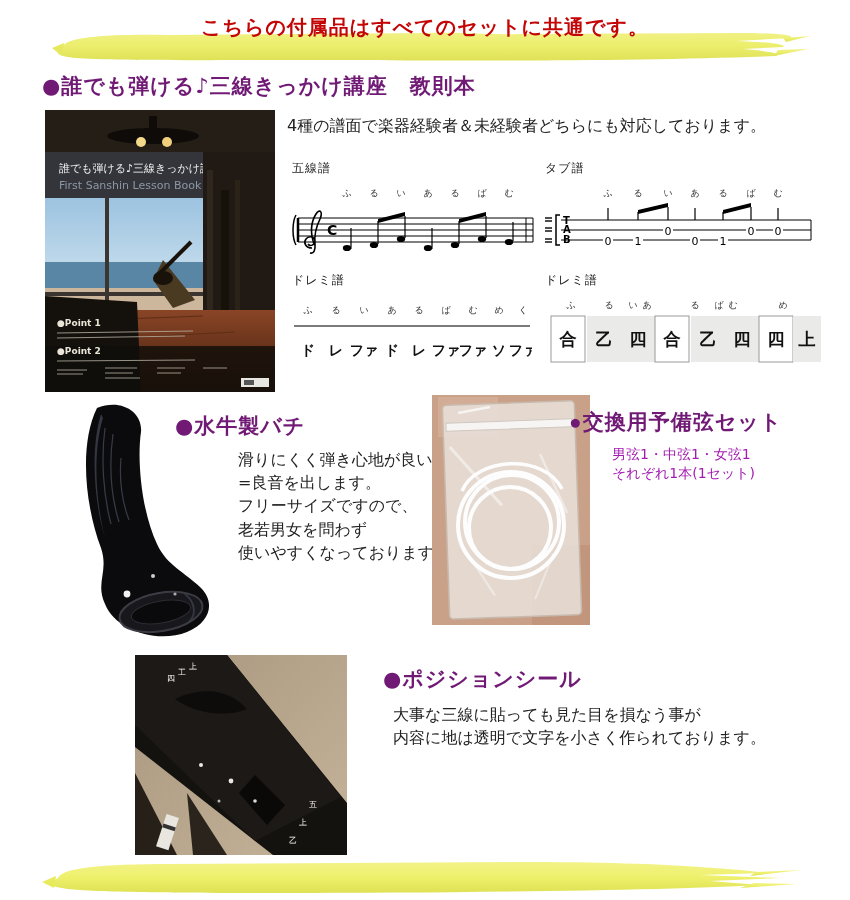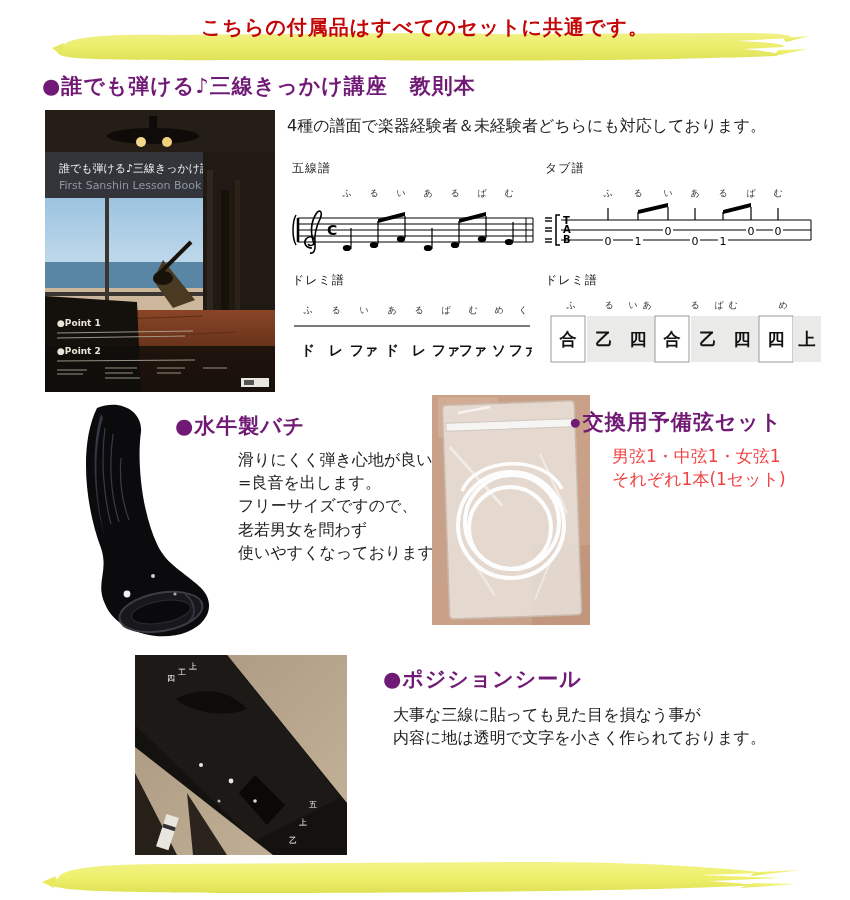--- a/index.html
+++ b/index.html
@@ -10,21 +10,21 @@
   .abs{position:absolute;}
   .banner-title{
     top:14px;left:0;width:850px;text-align:center;
     font-size:20px;font-weight:bold;color:#c40505;letter-spacing:1px;z-index:2;
   }
   .stroke-svg{z-index:1;}
   .section-heading{font-size:21px;font-weight:bold;color:#701a75;letter-spacing:1px;}
   .intro-text{font-size:16px;color:#222;}
   .notation-label{font-size:12px;color:#222;letter-spacing:1px;}
   .body-text{font-size:16px;color:#222;line-height:1.45;white-space:pre-line;}
-  .small-text{font-size:17px;color:#ef4444;line-height:1.35;}
+  .small-text{font-size:14px;color:#a21caf;line-height:1.35;}
   .photo{display:block;}
   svg text{font-family:"DejaVu Sans","Liberation Sans",sans-serif;}
 </style>
 </head>
 <body>
 
 <div id="canvas">
 
   <div class="abs banner-title">こちらの付属品はすべてのセットに共通です。</div>
 

